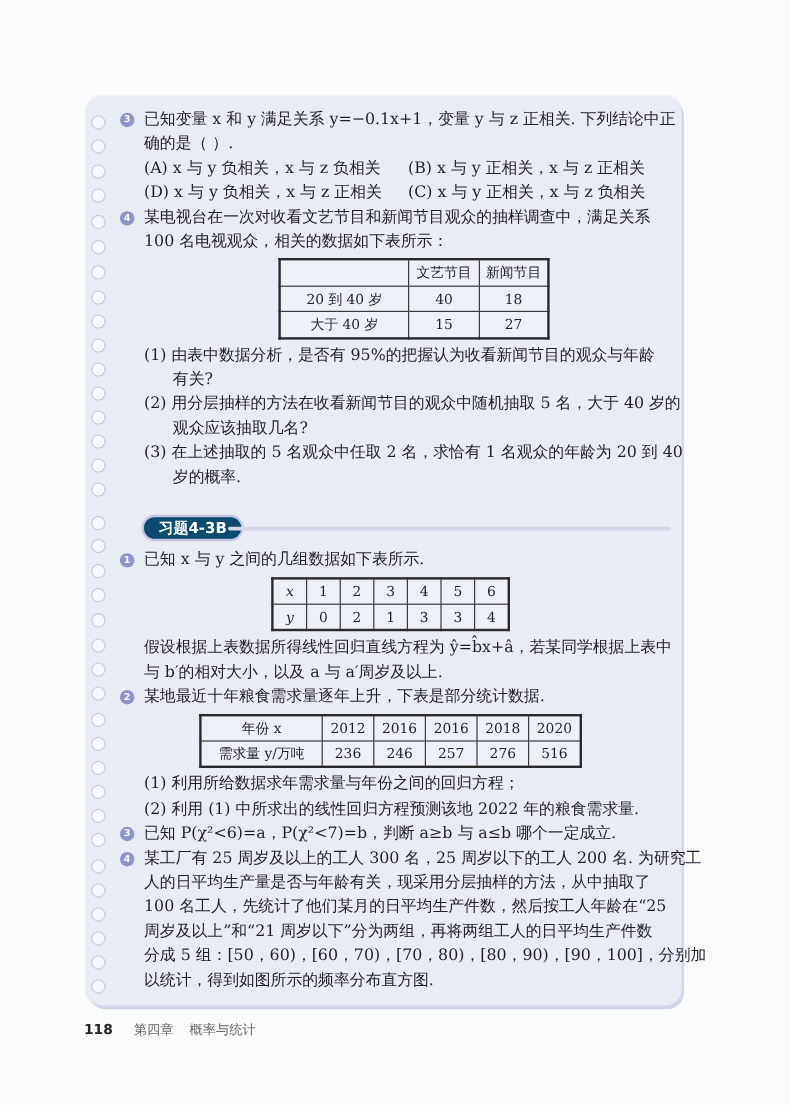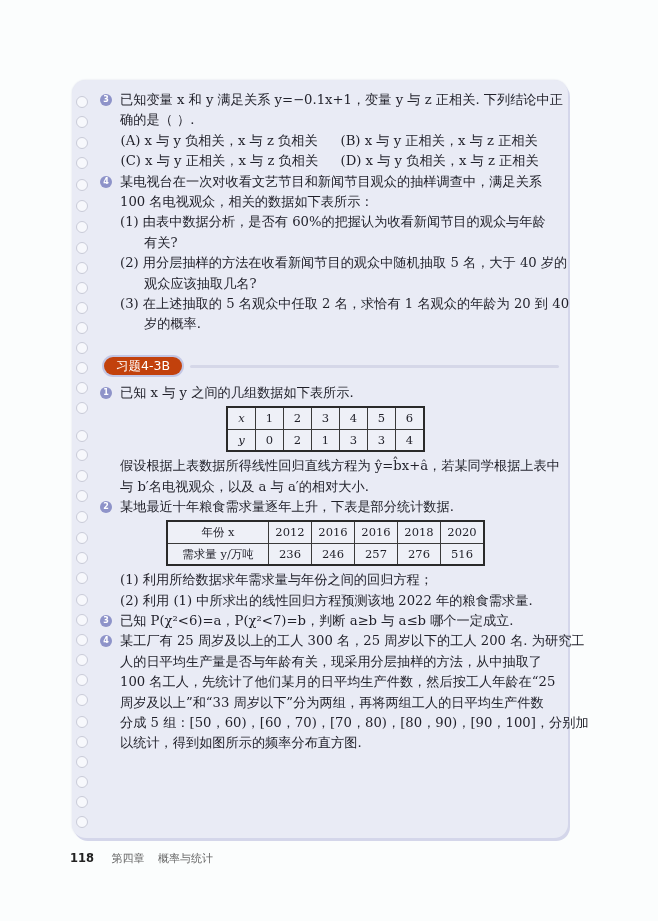--- a/index.html
+++ b/index.html
@@ -22,31 +22,31 @@
     position: absolute; left: 96px; top: 90px; width: 465px;
     font-size: 13.2px; line-height: 20.4px;
   }
   .row { position: relative; padding-left: 24px; white-space: nowrap; }
   .num {
     position: absolute; left: 4px; top: 4px; width: 12px; height: 12px; border-radius: 50%;
     background: #8e93c9; color: #fff; font-size: 8px; line-height: 12px; text-align: center;
     font-family: "DejaVu Sans", sans-serif; font-weight: bold;
   }
   .sub { padding-left: 24px; }
-  .opts { display: flex; justify-content: center; }
+  .opts { display: flex; }
   .opts span { width: 220px; }
   table.dt { border-collapse: collapse; margin: 3px auto 4px; font-size: 11.5px; }
   table.dt td { border: 1px solid #3a3a3a; text-align: center; padding: 0; height: 17px; background: #eef0f7; }
   table.dt { border: 2px solid #2a2a2a; }
   .section {
     position: relative; height: 28px; margin: 18px 0 2px 4px;
   }
   .section .pill {
-    position: absolute; left: 4px; top: 4px; height: 18px; padding: 0 12px;
-    background: #c2410c; border-radius: 9px; color: #fff; font-weight: normal;
+    position: absolute; left: 20px; top: 4px; height: 18px; padding: 0 12px;
+    background: #0c4a6e; border-radius: 9px; color: #fff; font-weight: bold;
     font-family: "DejaVu Sans", sans-serif; font-size: 12.5px; line-height: 18px;
     box-shadow: 0 0 0 2px #c3c6e4;
   }
   .section .rule {
     position: absolute; left: 90px; right: 2px; top: 12px; height: 3px; background: #d5d7e8; border-radius: 2px;
   }
   .footer {
     position: absolute; left: 70px; top: 851px; font-size: 11px; color: #444;
     font-family: "DejaVu Sans", sans-serif;
   }
@@ -102,30 +102,49 @@
 
   <div class="row">
     <span class="num">3</span>
     <div>已知变量 x 和 y 满足关系 y=−0.1x+1，变量 y 与 z 正相关. 下列结论中正</div>
     <div>确的是（      ）.</div>
     <div class="opts">
       <span>(A) x 与 y 负相关，x 与 z 负相关</span>
       <span>(B) x 与 y 正相关，x 与 z 正相关</span>
     </div>
     <div class="opts">
+      <span>(D) x 与 y 负相关，x 与 z 正相关</span>
       <span>(C) x 与 y 正相关，x 与 z 负相关</span>
-      <span>(D) x 与 y 负相关，x 与 z 正相关</span>
     </div>
   </div>
 
   <div class="row">
     <span class="num">4</span>
     <div>某电视台在一次对收看文艺节目和新闻节目观众的抽样调查中，满足关系</div>
     <div>100 名电视观众，相关的数据如下表所示：</div>
-    <div>(1) 由表中数据分析，是否有 60%的把握认为收看新闻节目的观众与年龄</div>
+    <table class="dt" style="margin-left:112px;">
+      <tbody>
+          <tr>
+        <td style="width:106px"></td>
+        <td style="width:58px">文艺节目</td>
+        <td style="width:56px">新闻节目</td>
+      </tr>
+      <tr>
+        <td>20 到 40 岁</td>
+        <td>40</td>
+        <td>18</td>
+      </tr>
+      <tr>
+        <td>大于 40 岁</td>
+        <td>15</td>
+        <td>27</td>
+      </tr>
+    </tbody>
+      </table>
+    <div>(1) 由表中数据分析，是否有 95%的把握认为收看新闻节目的观众与年龄</div>
     <div class="sub">有关?</div>
     <div>(2) 用分层抽样的方法在收看新闻节目的观众中随机抽取 5 名，大于 40 岁的</div>
     <div class="sub">观众应该抽取几名?</div>
     <div>(3) 在上述抽取的 5 名观众中任取 2 名，求恰有 1 名观众的年龄为 20 到 40</div>
     <div class="sub">岁的概率.</div>
   </div>
 
   <div class="section">
     <span class="pill">习题4-3B</span>
     <div class="rule"></div>
@@ -150,21 +169,21 @@
         <td>0</td>
         <td>2</td>
         <td>1</td>
         <td>3</td>
         <td>3</td>
         <td>4</td>
       </tr>
     </tbody>
       </table>
     <div>假设根据上表数据所得线性回归直线方程为 ŷ=b̂x+â，若某同学根据上表中</div>
-    <div>与 b′名电视观众，以及 a 与 a′的相对大小.</div>
+    <div>与 b′的相对大小，以及 a 与 a′周岁及以上.</div>
   </div>
 
   <div class="row">
     <span class="num">2</span>
     <div>某地最近十年粮食需求量逐年上升，下表是部分统计数据.</div>
     <table class="dt" style="margin-left:46px;">
       <tbody>
           <tr>
         <td style="width:100px">年份 x</td>
         <td style="width:42px">2012</td>
@@ -190,21 +209,21 @@
   <div class="row">
     <span class="num">3</span>
     <div>已知 P(χ²&lt;6)=a，P(χ²&lt;7)=b，判断 a≥b 与 a≤b 哪个一定成立.</div>
   </div>
 
   <div class="row">
     <span class="num">4</span>
     <div>某工厂有 25 周岁及以上的工人 300 名，25 周岁以下的工人 200 名. 为研究工</div>
     <div>人的日平均生产量是否与年龄有关，现采用分层抽样的方法，从中抽取了</div>
     <div>100 名工人，先统计了他们某月的日平均生产件数，然后按工人年龄在“25</div>
-    <div>周岁及以上”和“33 周岁以下”分为两组，再将两组工人的日平均生产件数</div>
+    <div>周岁及以上”和“21 周岁以下”分为两组，再将两组工人的日平均生产件数</div>
     <div>分成 5 组：[50，60)，[60，70)，[70，80)，[80，90)，[90，100]，分别加</div>
     <div>以统计，得到如图所示的频率分布直方图.</div>
   </div>
 </div>
 
 <div class="footer">
   <span class="pg">118</span>
   <span class="ch">第四章</span>
   <span class="tt">概率与统计</span>
 </div>

